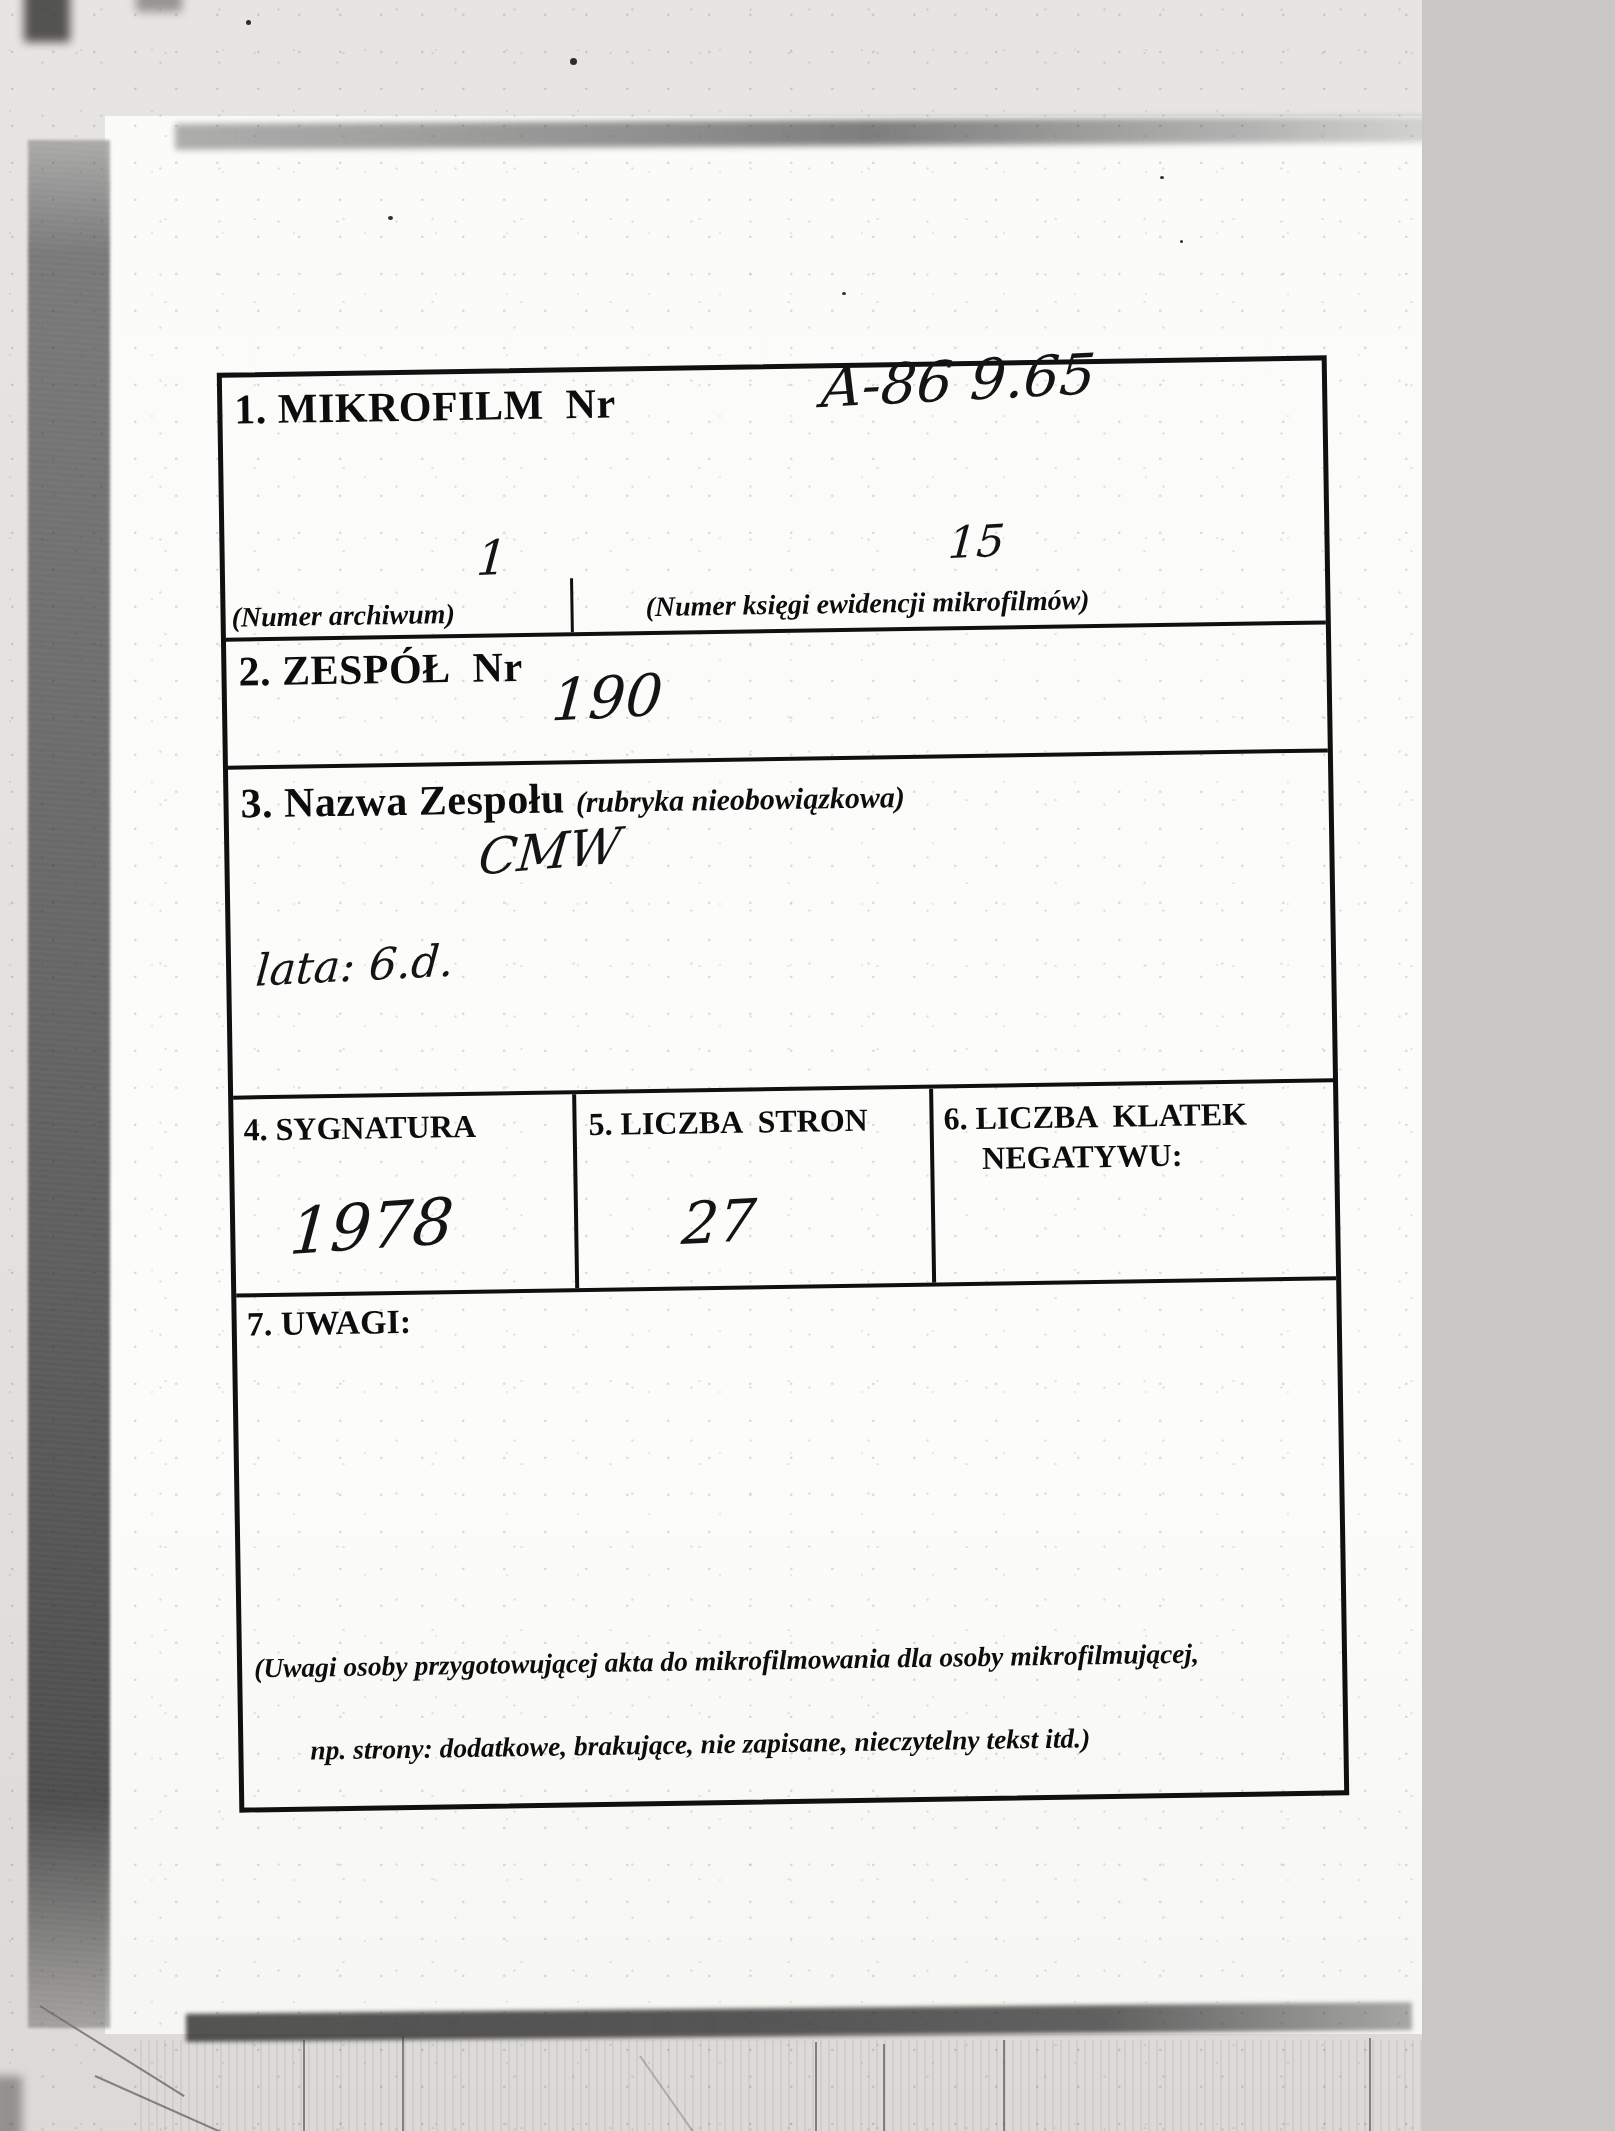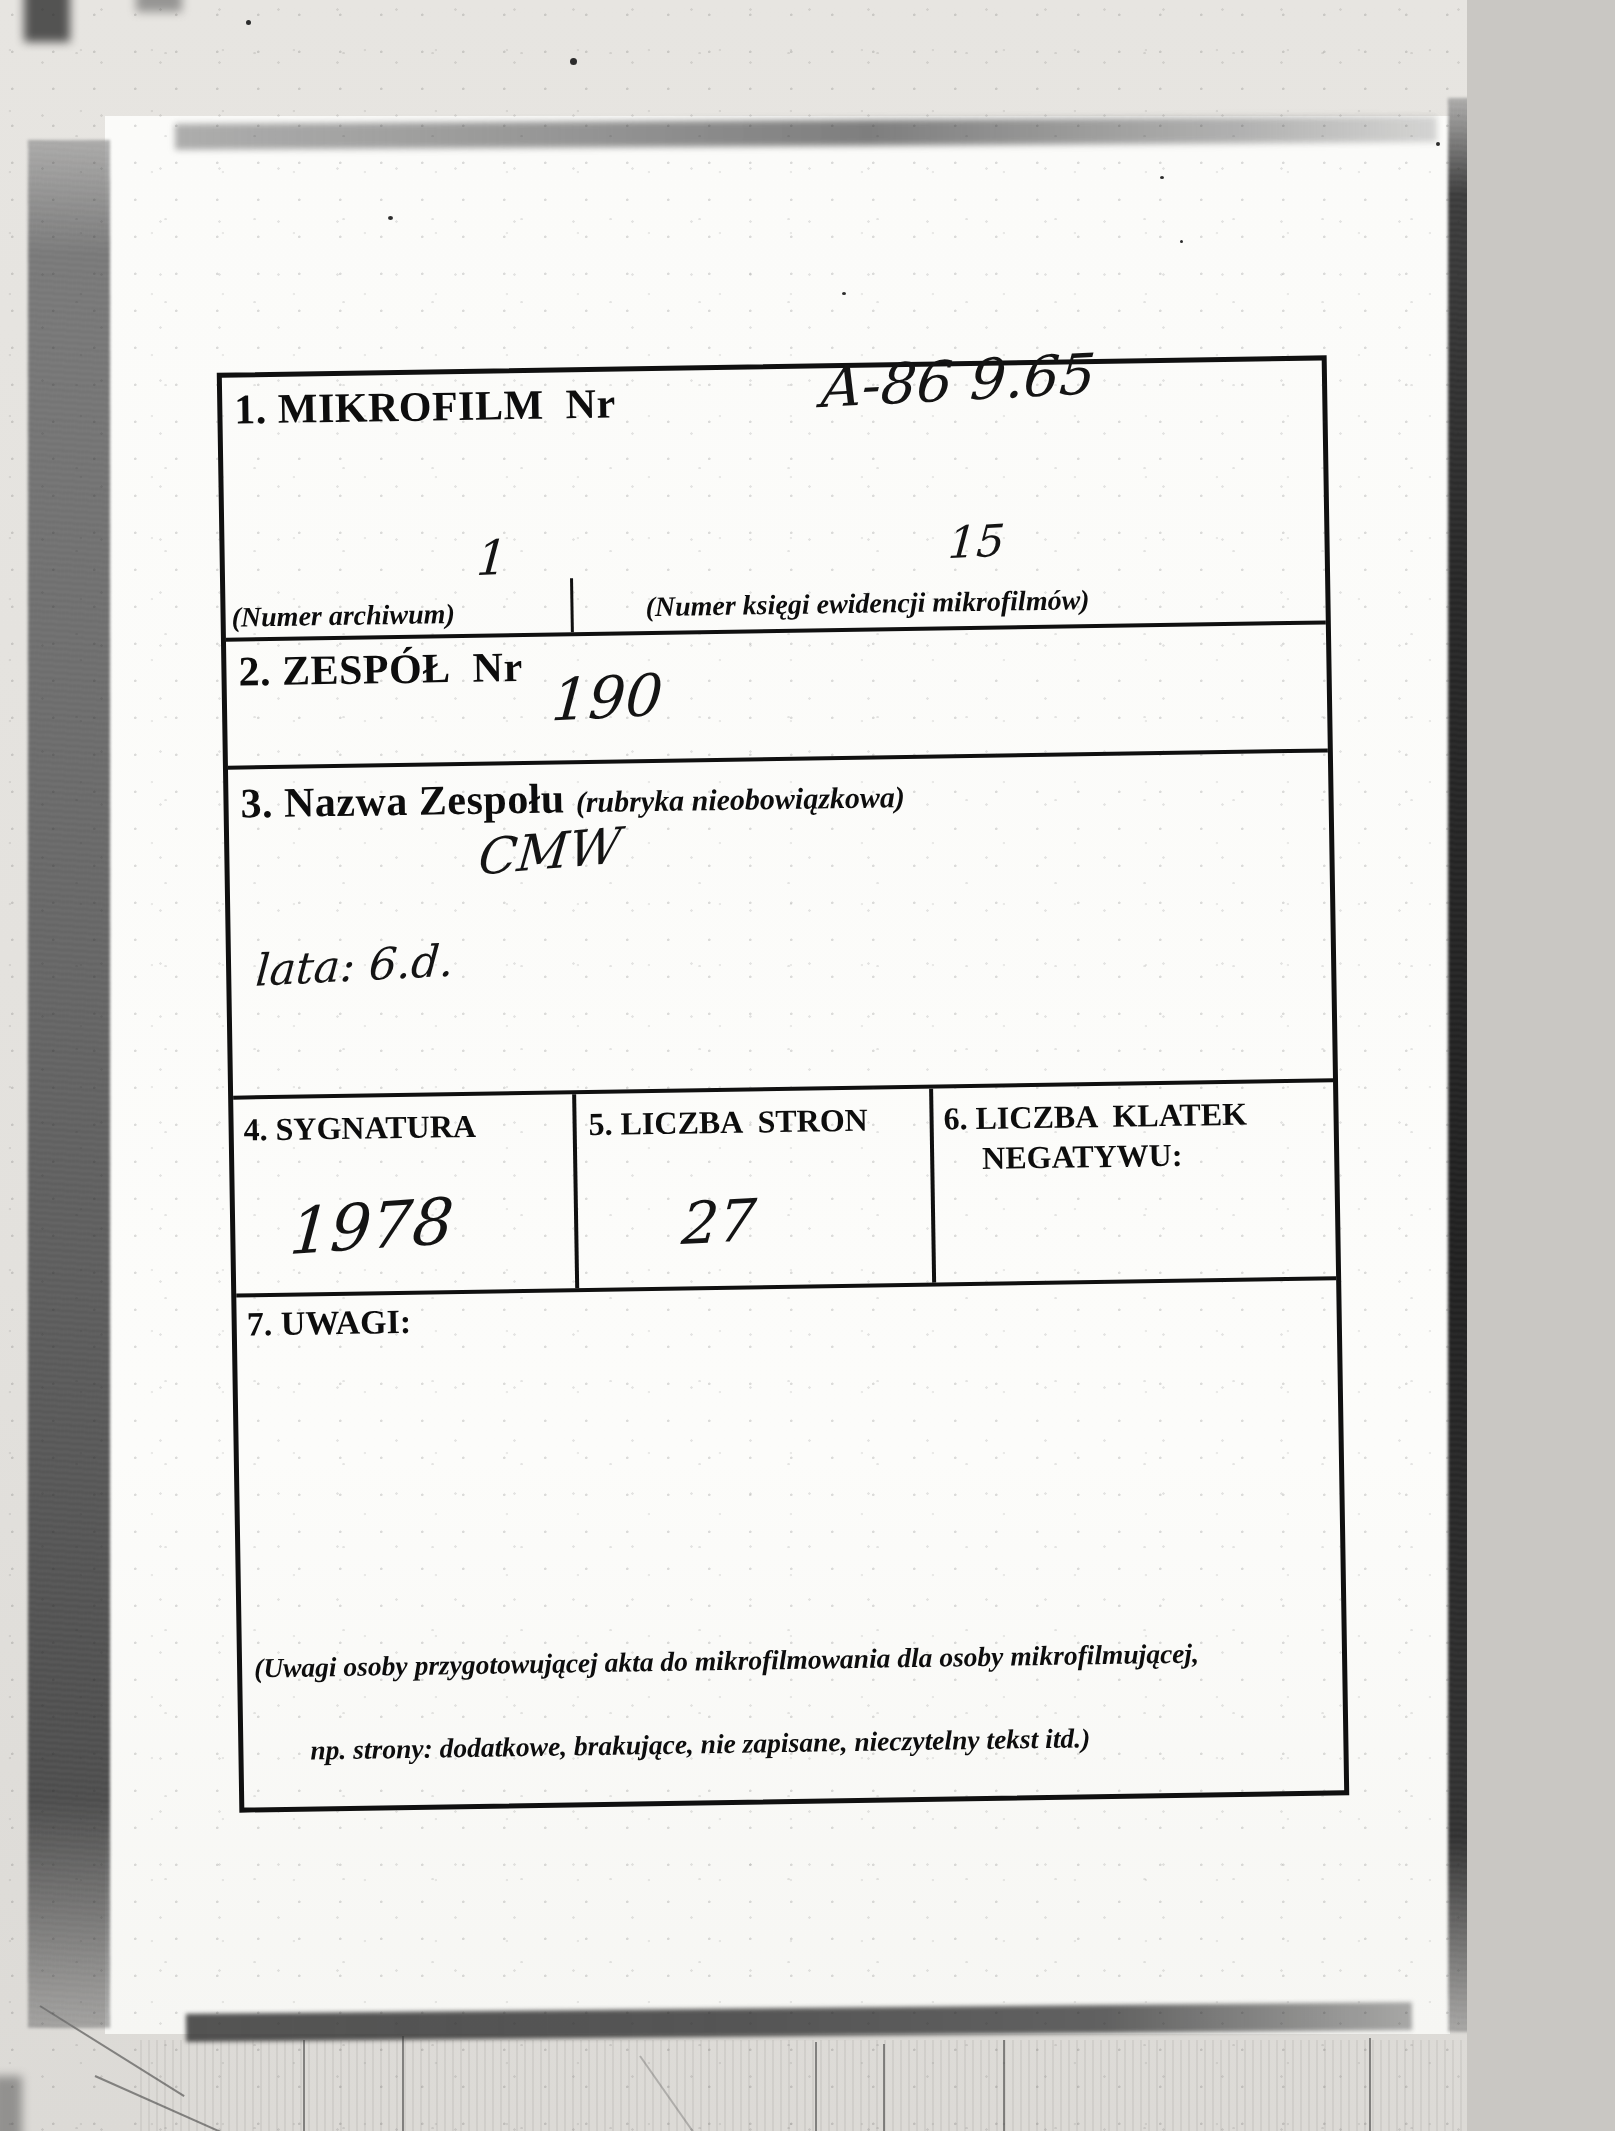--- a/index.html
+++ b/index.html
@@ -3,21 +3,20 @@
 <meta charset="utf-8">
 <style>
   html,body{margin:0;padding:0;background:#c9c7c3;}
   .scene{
     position:relative;
     width:1422px;height:2131px;
     background:
       linear-gradient(180deg,#e7e5e1 0%,#e3e1dd 60%,#dcdad6 100%);
     overflow:hidden;
     font-family:"Liberation Serif",serif;
-    padding-left:45px;
   }
   
   .scene::before{
     content:"";position:absolute;inset:0;z-index:9;pointer-events:none;
     background-image:
       radial-gradient(circle at 30% 40%, rgba(40,40,40,.28) 0 1px, transparent 1.6px),
       radial-gradient(circle at 72% 18%, rgba(40,40,40,.2) 0 1px, transparent 1.5px),
       radial-gradient(circle at 14% 82%, rgba(40,40,40,.16) 0 1px, transparent 1.6px),
       radial-gradient(circle at 86% 64%, rgba(40,40,40,.2) 0 1px, transparent 1.4px);
     background-size:41px 37px,59px 53px,71px 61px,89px 83px;

